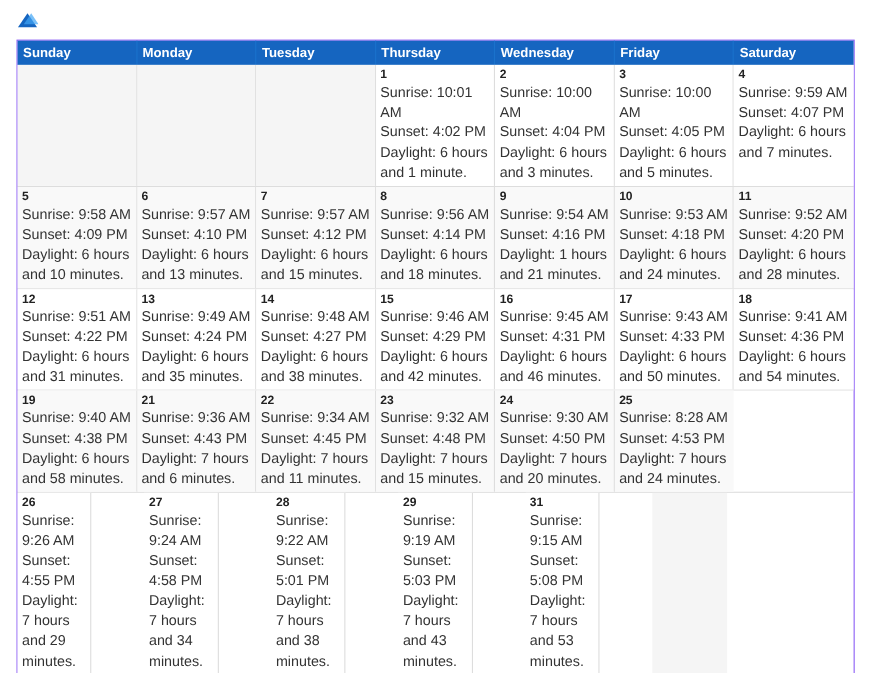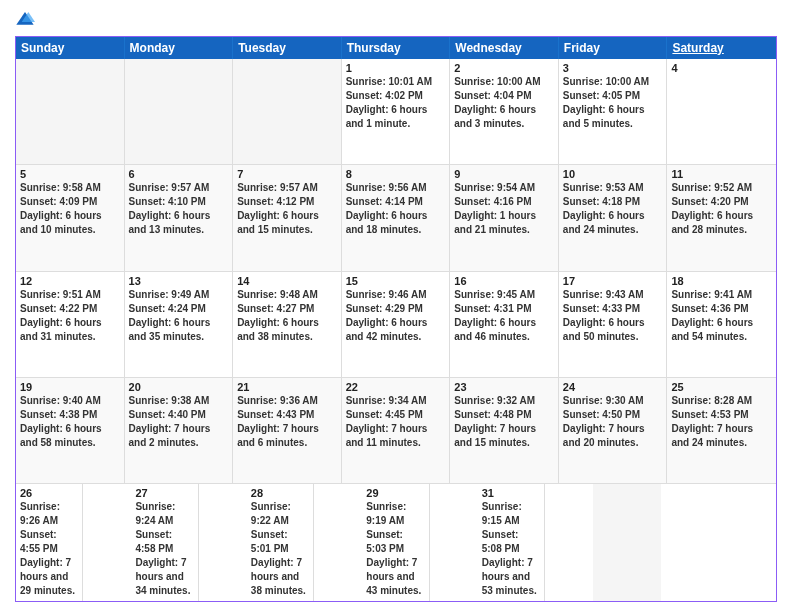--- a/index.html
+++ b/index.html
@@ -65,21 +65,21 @@
       grid-template-columns: repeat(7, 1fr);
       background: #1565c0;
     }
     .cal-header-cell {
       color: #fff;
       font-size: 12px;
       font-weight: bold;
       padding: 4px 5px;
       border-right: 1px solid #1a72cc;
     }
-    .cal-header-cell:last-child { border-right: none; text-decoration: underline; }
+    .cal-header-cell:last-child { border-right: none; }
     .cal-body {
       flex: 1;
       display: flex;
       flex-direction: column;
     }
     .cal-row {
       display: grid;
       grid-template-columns: repeat(7, 1fr);
       flex: 1;
       border-bottom: 1px solid #ddd;
@@ -97,24 +97,23 @@
     .cal-cell.empty { background: #f5f5f5; }
     .cal-cell.alt-row { background: #f9f9f9; }
     .day-num {
       font-size: 11px;
       font-weight: bold;
       color: #222;
       display: block;
       margin-bottom: 1px;
     }
     .cell-text {
-      font-size: 10px;
+      font-size: 13px;
       line-height: 1.4;
       color: #333;
-      font-weight: bold;
     }
   </style>
 </head>
 <body>
 
 <div class="page">
   <div class="header">
     <div class="logo">
       <svg class="logo-icon" viewBox="0 0 30 30">
         <polygon points="15,3 28,22 2,22" fill="#1565c0"></polygon>
@@ -165,20 +164,25 @@
           <div class="cal-cell">
             <span class="day-num">3</span>
             <div class="cell-text">
               <div>Sunrise: 10:00 AM</div>
               <div>Sunset: 4:05 PM</div>
               <div>Daylight: 6 hours and 5 minutes.</div>
             </div>
           </div>
           <div class="cal-cell">
             <span class="day-num">4</span>
+            <div class="cell-text">
+              <div>Sunrise: 9:59 AM</div>
+              <div>Sunset: 4:07 PM</div>
+              <div>Daylight: 6 hours and 7 minutes.</div>
+            </div>
           </div>
         </div>
         <div class="cal-row">
           <div class="cal-cell alt-row">
             <span class="day-num">5</span>
             <div class="cell-text">
               <div>Sunrise: 9:58 AM</div>
               <div>Sunset: 4:09 PM</div>
               <div>Daylight: 6 hours and 10 minutes.</div>
             </div>
@@ -290,28 +294,20 @@
             </div>
           </div>
         </div>
         <div class="cal-row">
           <div class="cal-cell alt-row">
             <span class="day-num">19</span>
             <div class="cell-text">
               <div>Sunrise: 9:40 AM</div>
               <div>Sunset: 4:38 PM</div>
               <div>Daylight: 6 hours and 58 minutes.</div>
-            </div>
-          </div>
-          <div class="cal-cell alt-row">
-            <span class="day-num">20</span>
-            <div class="cell-text">
-              <div>Sunrise: 9:38 AM</div>
-              <div>Sunset: 4:40 PM</div>
-              <div>Daylight: 7 hours and 2 minutes.</div>
             </div>
           </div>
           <div class="cal-cell alt-row">
             <span class="day-num">21</span>
             <div class="cell-text">
               <div>Sunrise: 9:36 AM</div>
               <div>Sunset: 4:43 PM</div>
               <div>Daylight: 7 hours and 6 minutes.</div>
             </div>
           </div>

